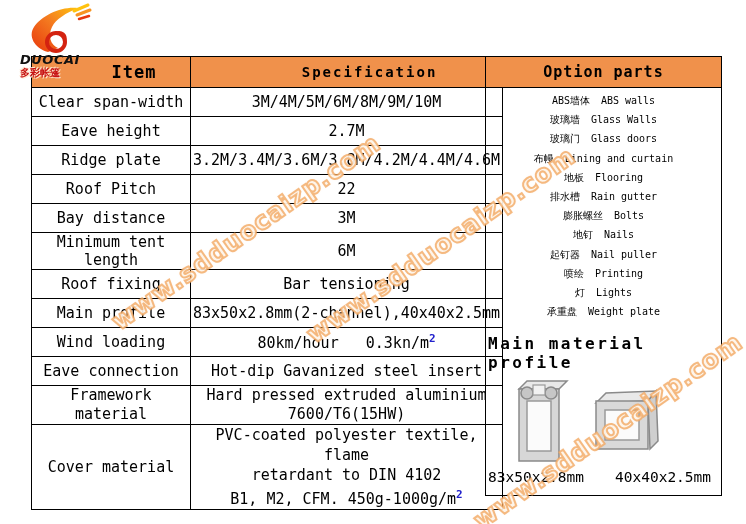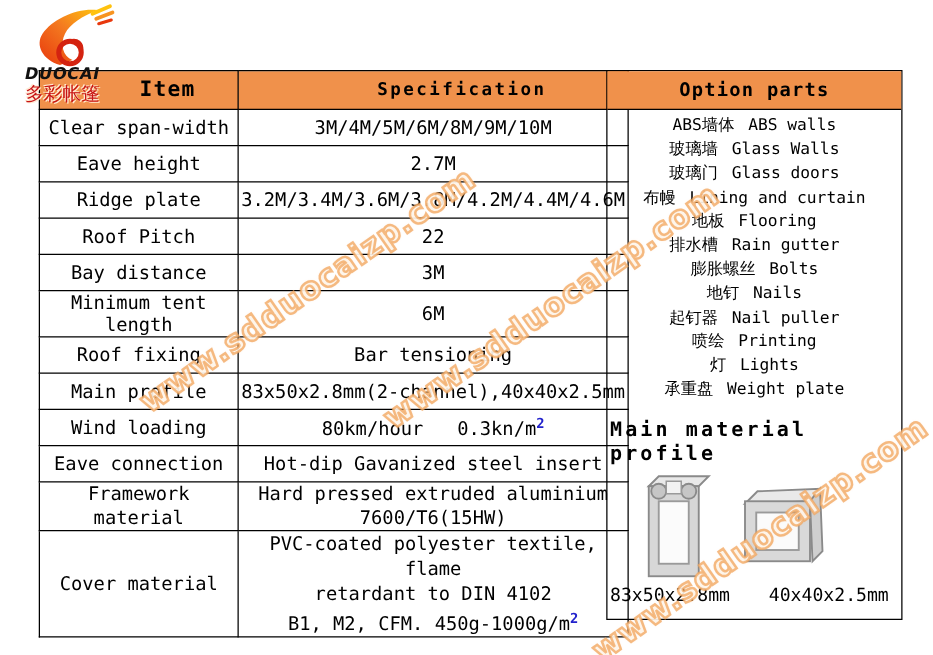--- a/index.html
+++ b/index.html
@@ -12,21 +12,21 @@
   .page{
     position:relative;width:746px;height:524px;background:#ffffff;overflow:hidden;
     font-family:"DejaVu Sans Mono","Liberation Mono",monospace;color:#000;
   }
 
   
   .logo{position:absolute;left:14px;top:2px;width:96px;height:84px;z-index:6;}
   .logo svg{display:block;}
   .brand{position:absolute;left:6px;top:50px;font-family:"DejaVu Sans",sans-serif;
     font-weight:bold;font-style:italic;font-size:13px;letter-spacing:.5px;color:#111;}
-  .brand-cn{position:absolute;left:6px;top:64px;font-weight:normal;font-size:15px;color:#C81414;
+  .brand-cn{position:absolute;left:6px;top:64px;font-weight:bold;font-size:10px;color:#C81414;
     text-shadow:1px 1px 0 #ffe9d2,-1px -1px 0 #ffe9d2;}
 
   
   table.spec-table{position:absolute;left:31px;top:56px;border-collapse:collapse;table-layout:fixed;z-index:2;}
   .spec-table th,.spec-table td{border:1px solid #000;text-align:center;vertical-align:middle;
     font-size:15px;padding:0 2px;}
   .spec-table thead th{background:var(--header-orange);height:31px;font-weight:bold;padding-left:48px;}
   th.item-h{font-size:17px;padding-left:74px;letter-spacing:1px;}
   th.spec-h{font-size:14px;letter-spacing:2px;}
   tr.r td{height:29px;}
@@ -34,21 +34,21 @@
   tr.r12 td{height:68px;line-height:20px;}
   td.pre{white-space:pre;}
   sup.sup{color:var(--superscript-blue);font-size:11px;font-weight:bold;}
 
   
   .options{position:absolute;left:485px;top:56px;width:237px;height:440px;border:1px solid #000;z-index:2;background:transparent;}
   .opt-head{height:31px;background:var(--header-orange);border-bottom:1px solid #000;
     display:flex;align-items:center;justify-content:center;font-weight:bold;font-size:15px;letter-spacing:1px;}
   .opt-body{position:relative;height:407px;}
   ul.opt-list{list-style:none;text-align:center;margin-top:3px;}
-  ul.opt-list li{line-height:19.2px;font-size:13px;white-space:nowrap;}
+  ul.opt-list li{line-height:19.2px;font-size:10px;white-space:nowrap;}
   ul.opt-list .cn{margin-right:11px;}
   .mmp{margin-top:13px;font-weight:bold;font-size:16px;letter-spacing:2.5px;padding-left:2px;
     font-family:"DejaVu Sans Mono","Liberation Mono",monospace;}
   .profiles{position:relative;height:94px;margin-top:3px;}
   .p1{position:absolute;left:27px;top:0;}
   .p2{position:absolute;left:104px;top:12px;}
   .plabels{position:relative;height:20px;font-size:14.5px;}
   .pl1{position:absolute;left:2px;top:0;}
   .pl2{position:absolute;left:129px;top:0;}
 

